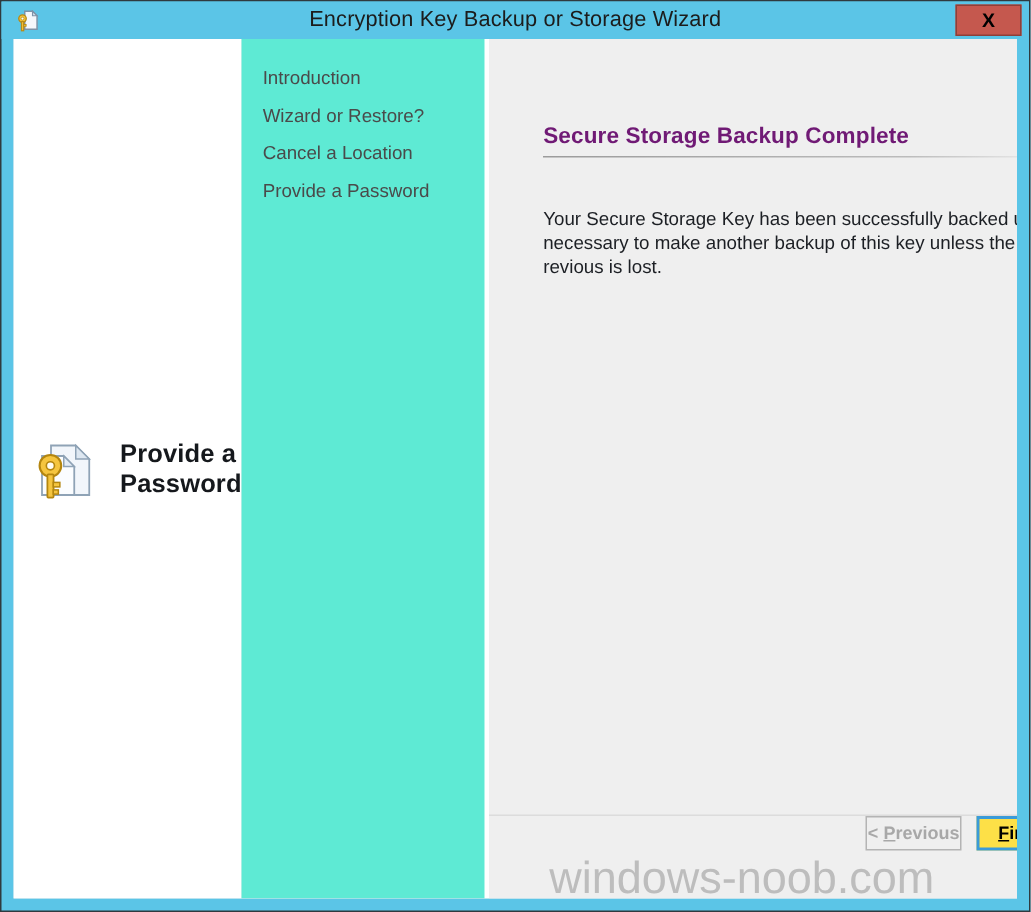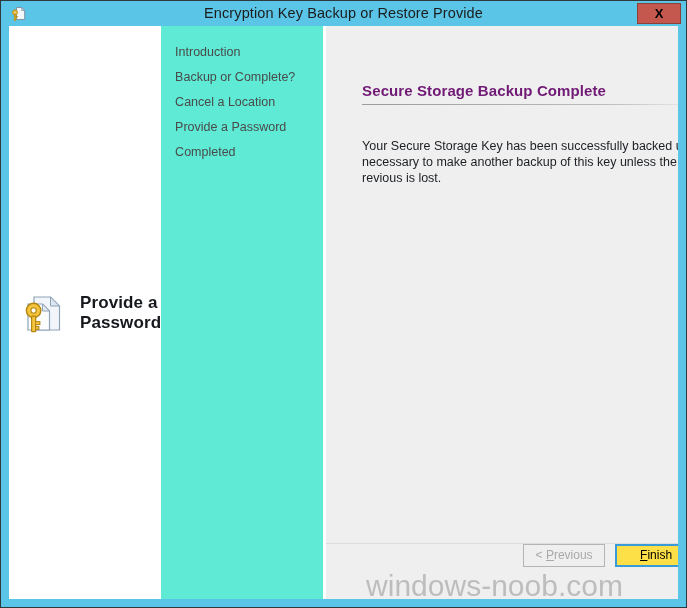--- a/index.html
+++ b/index.html
@@ -168,34 +168,35 @@
     flex: 0 0 56px;
     position: relative;
     border-top: 1px solid #dcdcdc;
     display: flex;
     align-items: flex-start;
     justify-content: flex-end;
     padding-right: 3px;
     box-sizing: border-box;
   }
   .wiz-button {
-    width: 82px;
+    width: 64px;
     height: 23px;
     margin-left: 10px;
     box-sizing: border-box;
     background: #efefef;
     border: 1px solid #b4b4b4;
     font-family: "Liberation Sans", sans-serif;
     font-size: 12px;
     color: #a8a8a8;
     text-align: center;
     line-height: 21px;
     cursor: default;
     position: relative;
     z-index: 2;
+    font-weight: bold;
   }
   .wiz-button.primary {
     border: 2px solid #3a9bd9;
     color: #000000;
     background: #fde047;
     line-height: 19px;
     cursor: pointer;
   }
   .wiz-button .mn {
     text-decoration: underline;
@@ -224,21 +225,21 @@
       <svg width="18" height="18" viewBox="0 0 18 18">
         <path d="M6.5 2.5 h5.2 l3.0 3.0 v9.0 h-8.2 z" fill="#f4f7fb" stroke="#7d93a8" stroke-width="1"></path>
         <path d="M11.7 2.5 v3.0 h3.0 z" fill="#dde6ef" stroke="#7d93a8" stroke-width="0.8"></path>
         <circle cx="5.0" cy="7.4" r="2.5" fill="#f3c33c" stroke="#b88b16" stroke-width="0.9"></circle>
         <circle cx="5.0" cy="7.4" r="0.95" fill="#ffffff" stroke="#b88b16" stroke-width="0.5"></circle>
         <rect x="4.3" y="9.4" width="1.5" height="6.1" fill="#f3c33c" stroke="#b88b16" stroke-width="0.8"></rect>
         <rect x="5.7" y="11.3" width="1.7" height="1.2" fill="#f3c33c" stroke="#b88b16" stroke-width="0.6"></rect>
       </svg>
     </span>
 
-    <div id="titlebar-title">Encryption Key Backup or Restore Provide</div>
+    <div id="titlebar-title">Encryption Key Backup or Storage Wizard</div>
 
     <div id="close-button">X</div>
   </div>
 
   <div id="client">
 
     <div id="header">
       <span id="header-icon">
         <svg width="46" height="46" viewBox="0 0 46 46">
           <path d="M14 6 h16.5 l9.0 9.0 v24.0 h-25.5 z" fill="#f2f6fb" stroke="#8fa3b6" stroke-width="1.2"></path>
@@ -252,24 +253,23 @@
           <rect x="15.5" y="35.6" width="3.4" height="2.8" fill="#f5c53f" stroke="#b4860f" stroke-width="1"></rect>
         </svg>
       </span>
       <div id="header-title">Provide a Password</div>
     </div>
 
     <div id="body">
 
       <div id="sidebar">
         <div class="sidebar-item">Introduction</div>
-        <div class="sidebar-item">Backup or Complete?</div>
+        <div class="sidebar-item">Wizard or Restore?</div>
         <div class="sidebar-item">Cancel a Location</div>
         <div class="sidebar-item">Provide a Password</div>
-        <div class="sidebar-item">Completed</div>
       </div>
 
       <div id="content">
 
         <div id="content-inner">
           <div id="content-heading">Secure Storage Backup Complete</div>
           <div id="heading-rule"></div>
           <div id="content-body">Your Secure Storage Key has been successfully backed up.  It is not necessary to make another backup of this key unless the backup file or the revious is lost.</div>
         </div>
 

